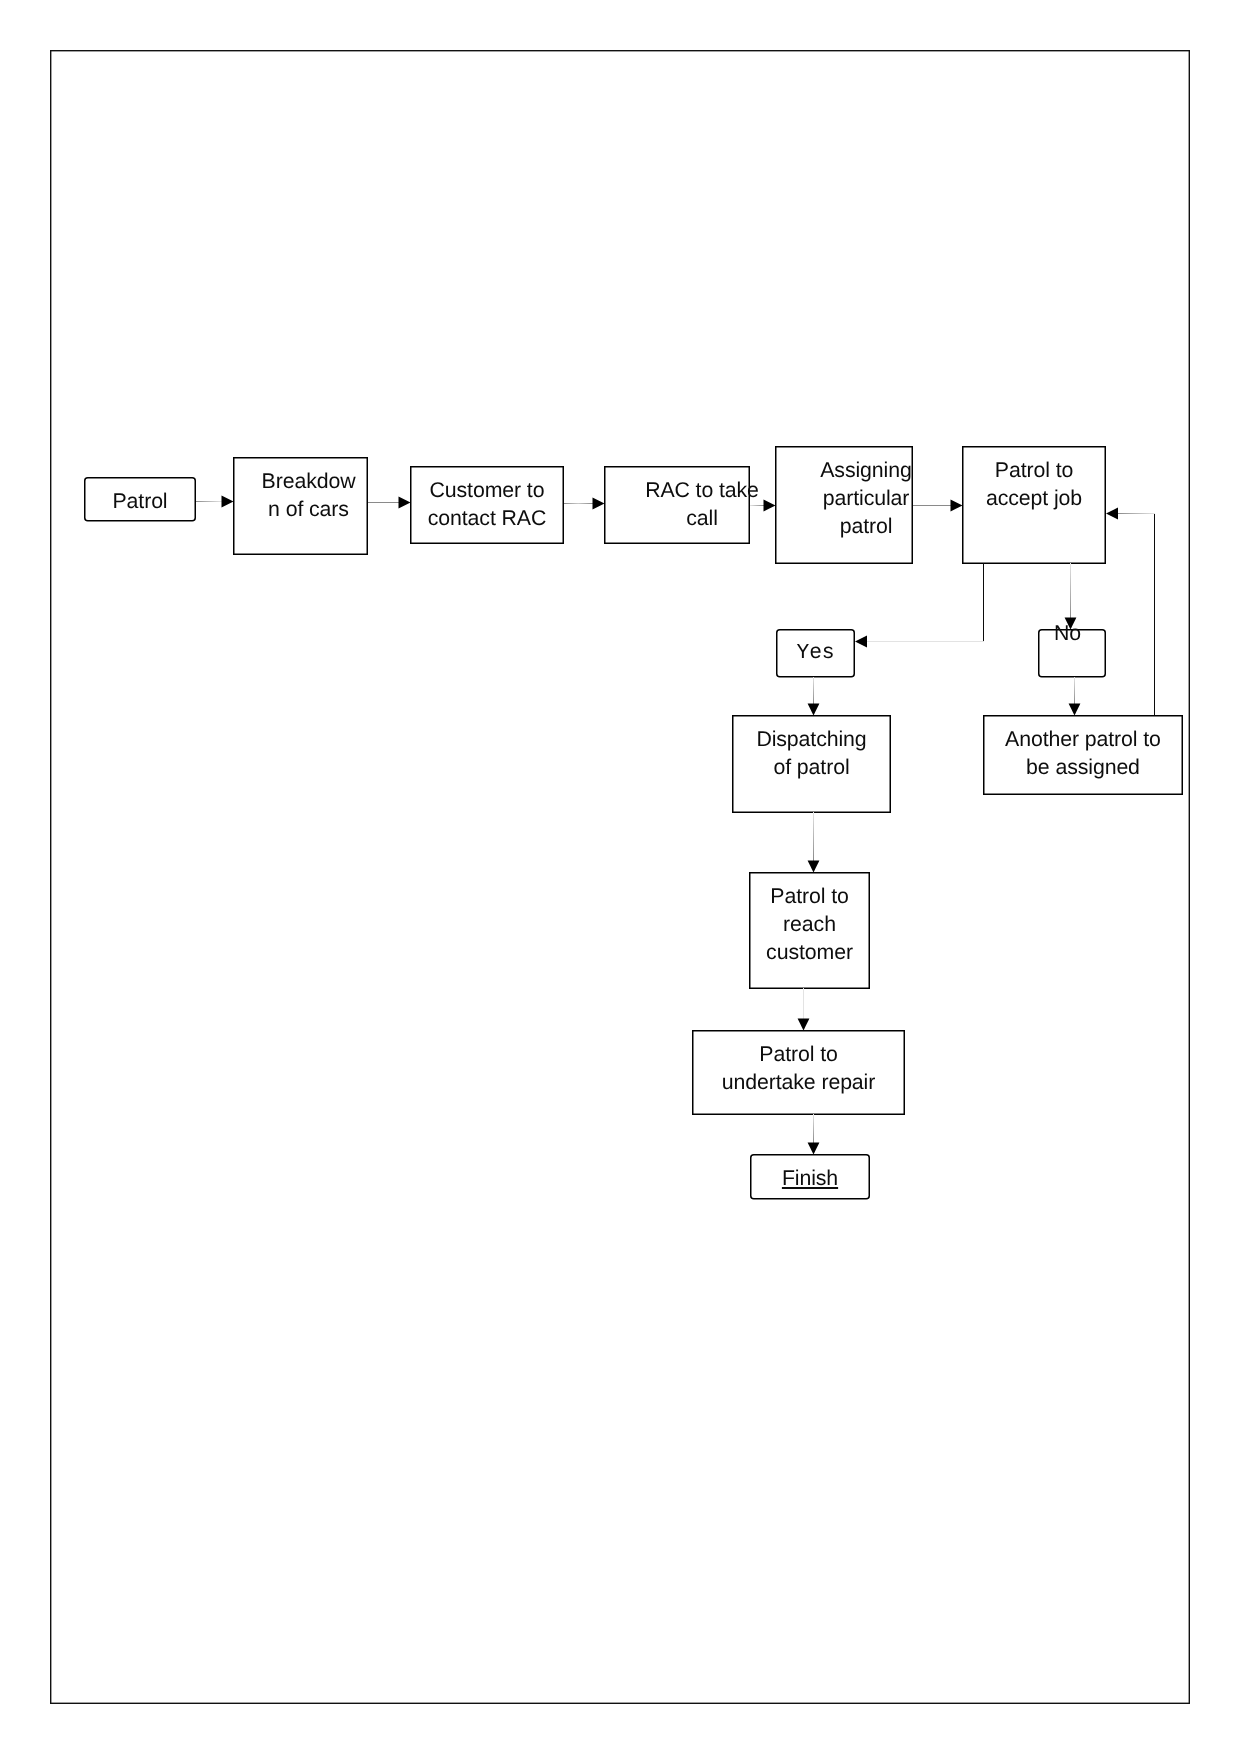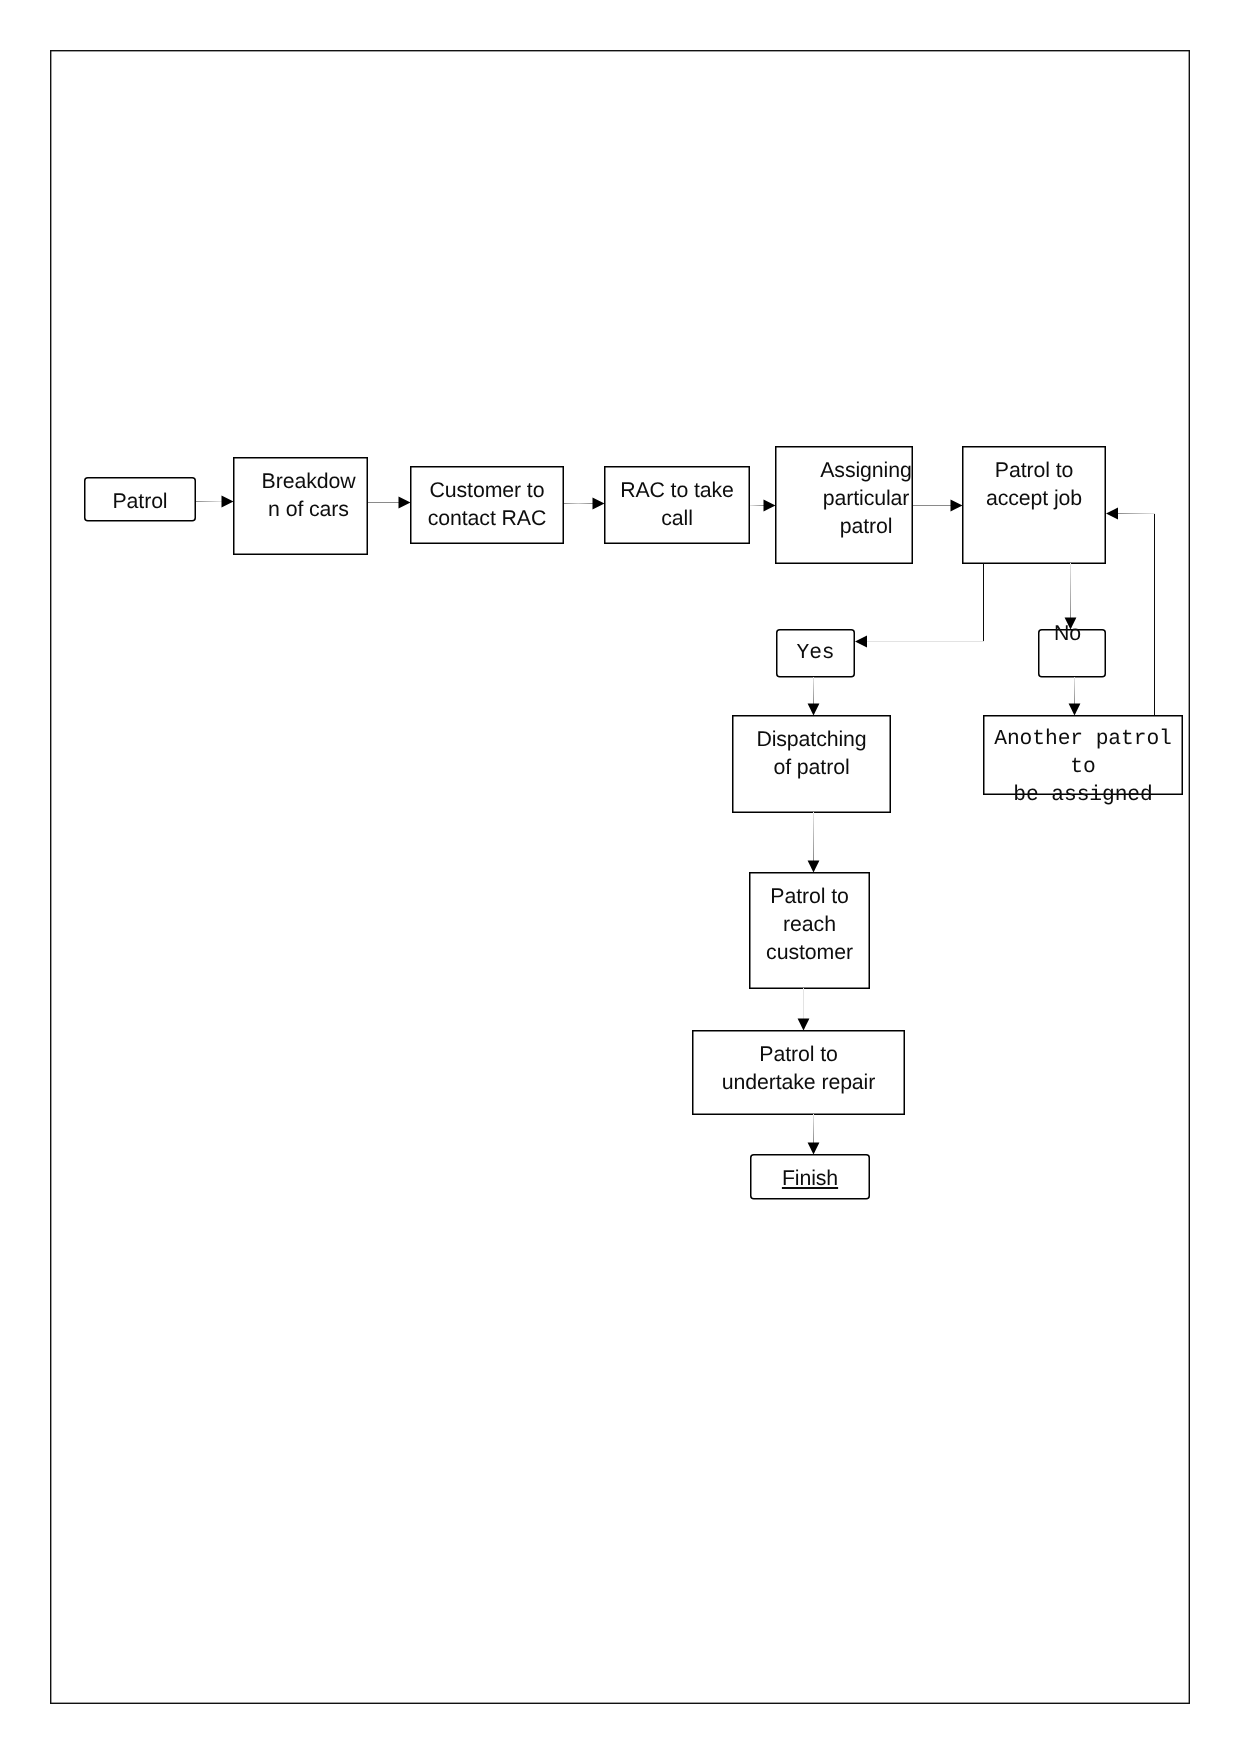--- a/index.html
+++ b/index.html
@@ -140,21 +140,21 @@
     <span class="txt">Patrol</span>
     </div>
   <div class="node" style="left: 233px; top: 457px; width: 135px; height: 98px; margin-left: 8px;">
     <span class="txt">Breakdow
 n of cars</span>
     </div>
   <div class="node" style="left: 410px; top: 466px; width: 154px; height: 78px;">
     <span class="txt">Customer to
 contact RAC</span>
     </div>
-  <div class="node" style="left: 604px; top: 466px; width: 146px; height: 78px;">
+  <div class="node" style="left: 629px; top: 466px; width: 146px; height: 78px;">
     <span class="txt">RAC to take
 call</span>
     </div>
   <div class="node" style="left: 775px; top: 446px; width: 138px; height: 118px; padding-left: 44px;">
     <span class="txt">Assigning
 particular
 patrol</span>
     </div>
   <div class="node" style="left: 962px; top: 446px; width: 144px; height: 118px;">
     <span class="txt">Patrol to
@@ -163,21 +163,21 @@
   <div class="node" style="left: 776px; top: 629px; width: 79px; height: 48px; font-family: Liberation Mono, monospace;">
     <span class="txt">Yes</span>
     </div>
   <div class="node" style="left: 1038px; top: 609px; width: 59px; height: 48.5px;">
     <span class="txt">No</span>
     </div>
   <div class="node" style="left: 732px; top: 715px; width: 159px; height: 90px;">
     <span class="txt">Dispatching
 of patrol</span>
     </div>
-  <div class="node" style="left: 983px; top: 715px; width: 200px; height: 80px; font-family: Liberation Mono, monospace;">
+  <div class="node" style="left: 983px; top: 715px; width: 200px; height: 80px;">
     <span class="txt">Another patrol to
 be assigned</span>
     </div>
   <div class="node" style="left: 749px; top: 872px; width: 121px; height: 117px;">
     <span class="txt">Patrol to
 reach
 customer</span>
     </div>
   <div class="node" style="left: 692px; top: 1030px; width: 213px; height: 85px;">
     <span class="txt">Patrol to

